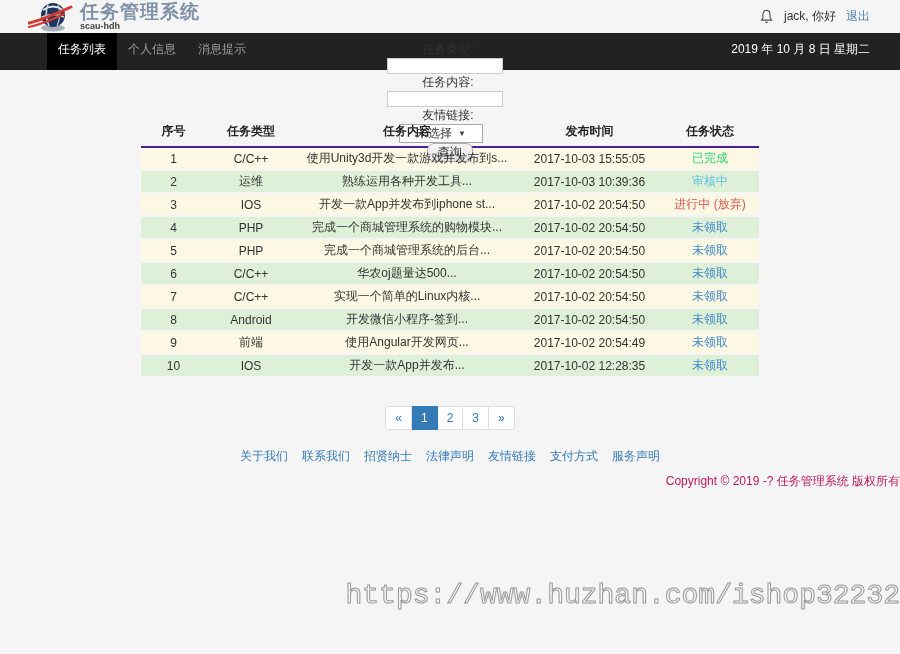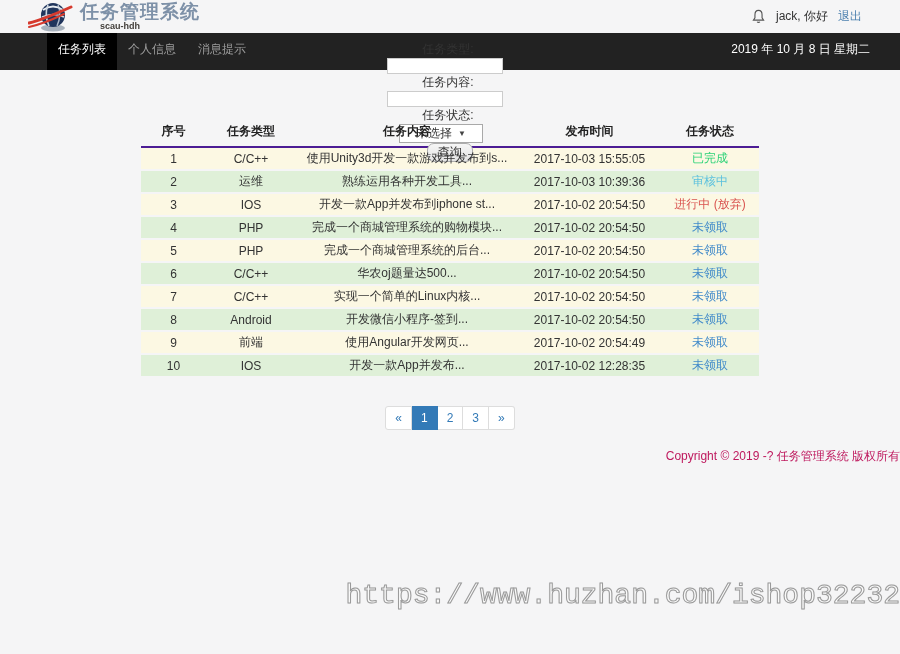--- a/index.html
+++ b/index.html
@@ -7,22 +7,22 @@
   body {
     font-family:"Liberation Sans","DejaVu Sans",sans-serif;
     background:#f5f5f6; color:#333; overflow:hidden; position:relative;
   }
   
   .topbar { height:33px; display:flex; align-items:center; justify-content:space-between; background:#f5f5f6; }
   .logo { display:flex; align-items:center; margin-left:28px; }
   .logo svg { display:block; }
   .logo-text { margin-left:4px; line-height:1; }
   .logo-title { font-size:19px; font-weight:bold; color:#7e91a8; letter-spacing:1px; }
-  .logo-sub { font-size:9px; font-weight:bold; color:#44403c; text-align:center; margin-top:1px; padding-right:40px; }
-  .user-area { display:flex; align-items:center; margin-right:38px; font-size:12px; }
+  .logo-sub { font-size:9px; font-weight:bold; color:#44403c; margin-top:1px; padding-right:40px; }
+  .user-area { display:flex; align-items:center; margin-right:30px; font-size:12px; }
   .user-area .bell { display:flex; align-items:center; margin-right:10px; }
   .greeting { color:#333; margin-right:10px; }
   .logout { color:#4a7fae; text-decoration:none; cursor:pointer; }
   
   .navbar { height:37px; background:#222; display:flex; align-items:stretch; justify-content:space-between; }
   .nav-items { display:flex; margin-left:47px; }
   .nav-item { font-size:12px; color:#9d9d9d; line-height:33px; padding:0 11px; text-decoration:none; cursor:pointer; }
   .nav-item.active { background:#000; color:#fff; }
   .nav-date { font-size:12px; color:#fefefe; line-height:33px; margin-right:30px; }
   
@@ -100,21 +100,21 @@
     <a class="nav-item">消息提示</a>
   </div>
   <div class="nav-date">2019 年 10 月 8 日 星期二</div>
 </nav>
 
 <div class="search-row">
   <label>任务类型:</label>
   <input style="">
   <label>任务内容:</label>
   <input style="">
-  <label>任务状态:</label>
+  <label>友情链接:</label>
   <span class="fake-select">
     <span>未选择</span>
     <span class="caret">▼</span>
   </span>
   <button class="btn-query">查询</button>
 </div>
 
 <table>
   <colgroup>
       <col class="c-no">
@@ -208,16 +208,25 @@
 
 <div class="pagination">
   <a class="page-item">«</a>
   <a class="page-item active">1</a>
   <a class="page-item">2</a>
   <a class="page-item">3</a>
   <a class="page-item">»</a>
 </div>
 
 <footer class="footer">
+  <div class="footer-links">
+    <a>关于我们</a>
+    <a>联系我们</a>
+    <a>招贤纳士</a>
+    <a>法律声明</a>
+    <a>友情链接</a>
+    <a>支付方式</a>
+    <a>服务声明</a>
+  </div>
   <div class="copyright">Copyright © 2019 -? 任务管理系统 版权所有</div>
 </footer>
 
 <div class="watermark">https://www.huzhan.com/ishop32232</div>
 
 </body></html>

